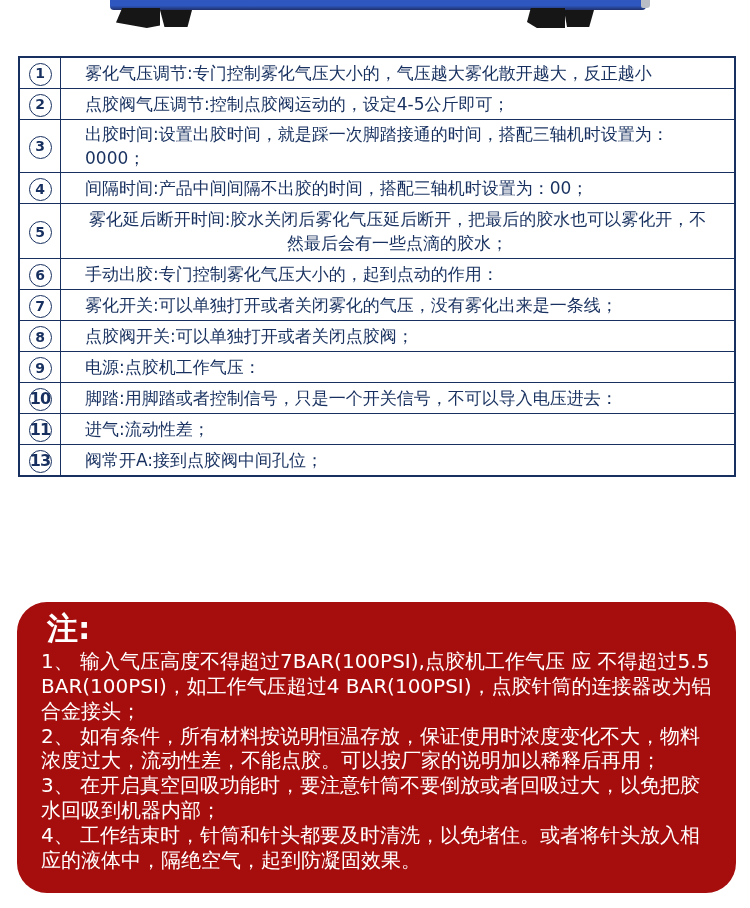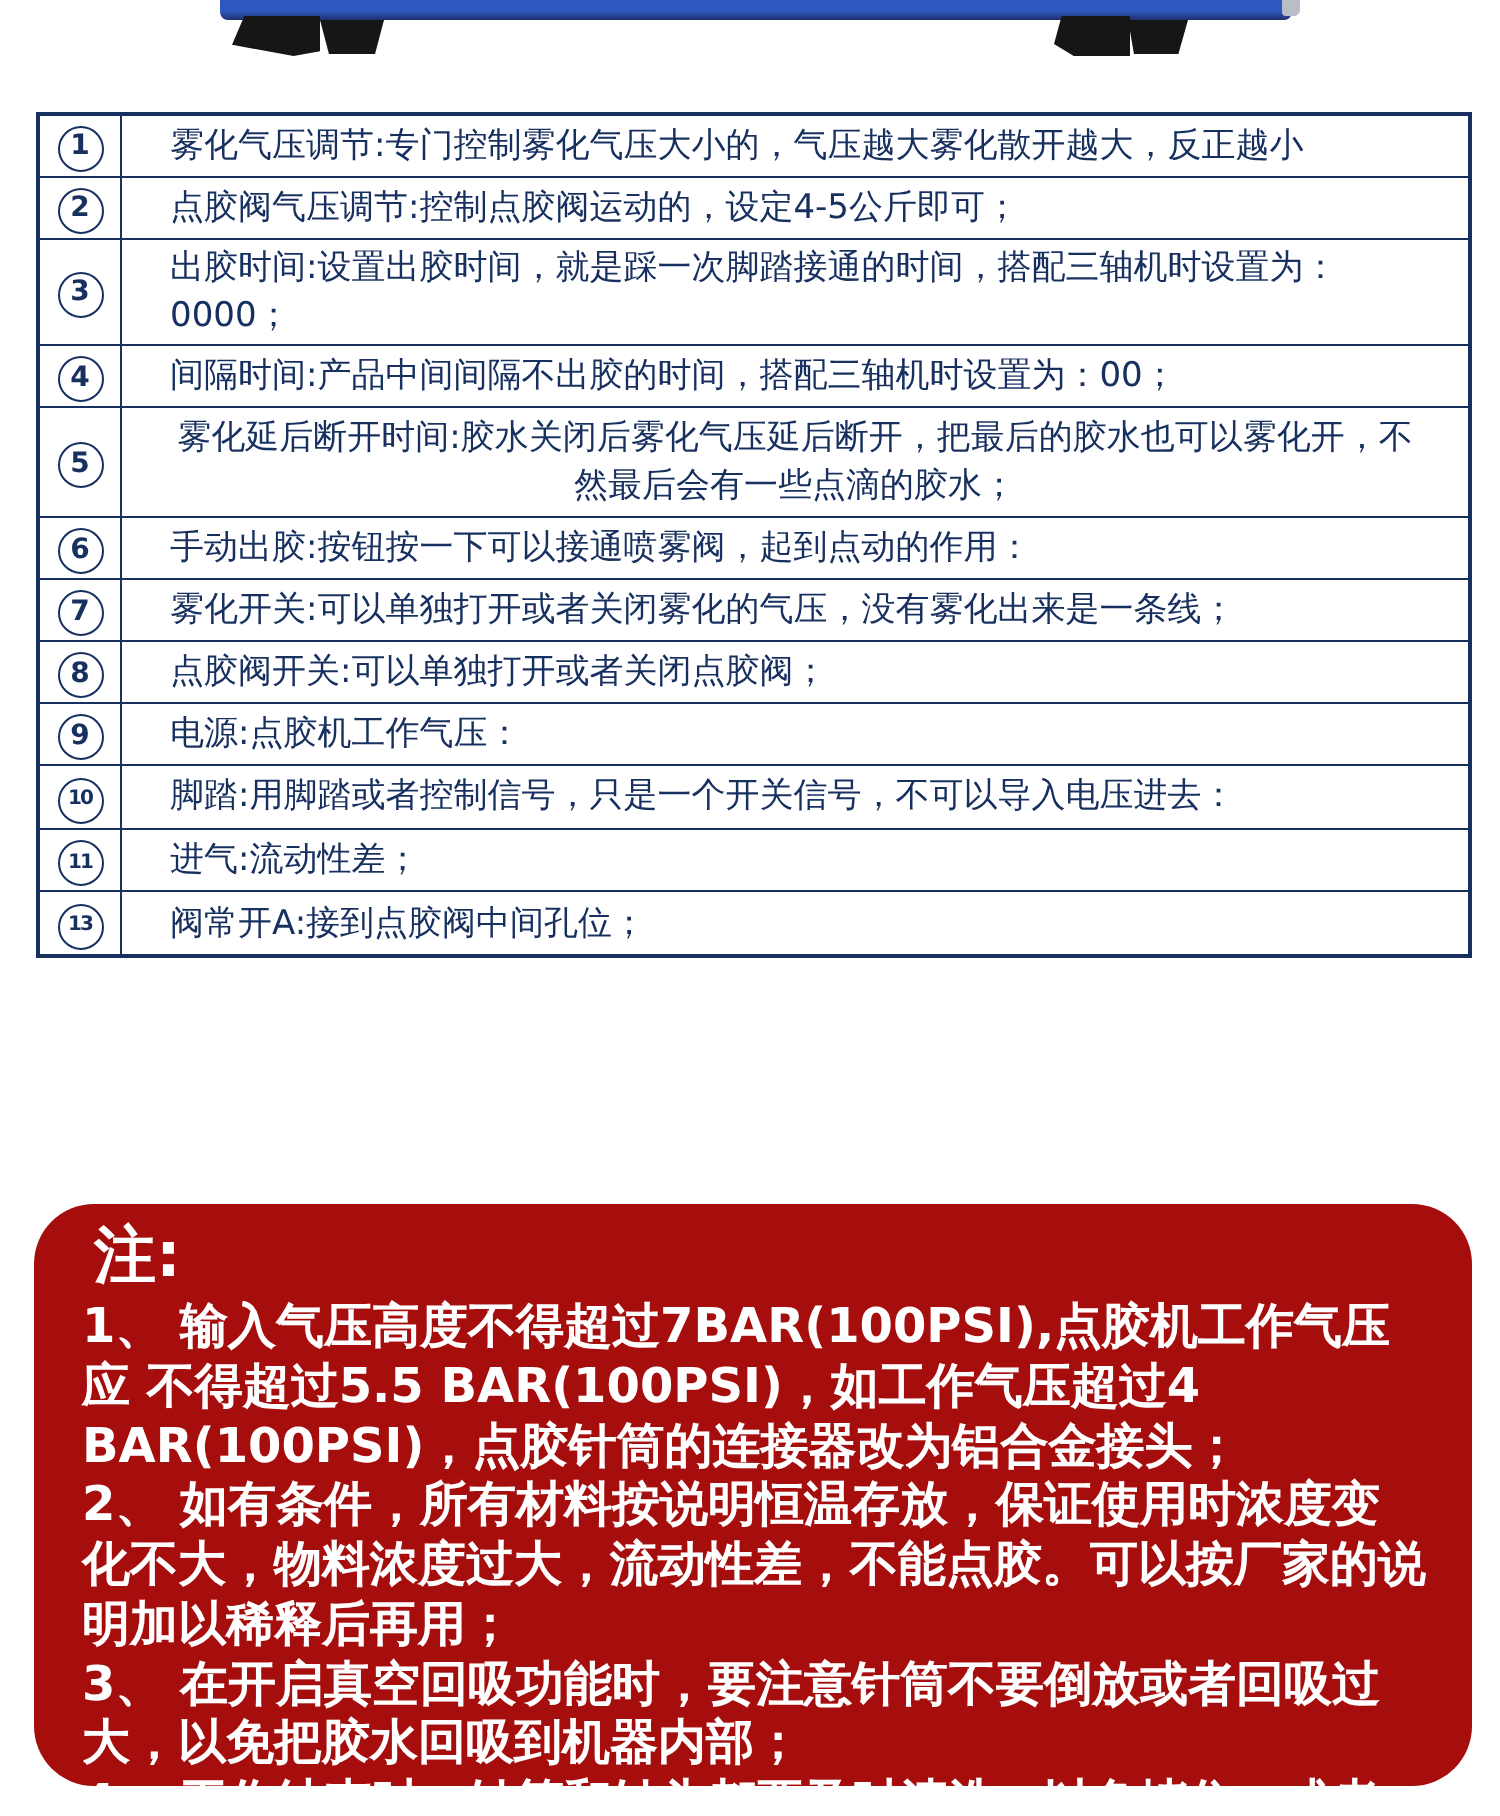--- a/index.html
+++ b/index.html
@@ -34,32 +34,32 @@
   .manual td{border-width:1.6px;}
   .manual{border:2.4px solid var(--c-navy,#17305f);}
   .manual td.c{width:40px;text-align:center;padding:2px 0;}
   .manual td.t{padding:2px 24px;height:26px;}
   .manual tr.tall td.t{height:50px;text-align:center;}
   .circ{
     display:inline-flex;align-items:center;justify-content:center;
     width:23px;height:23px;border:1.8px solid var(--c-navy,#17305f);
     border-radius:50%;font-size:14px;font-weight:600;box-sizing:border-box;
   }
-  .circ.d2{font-size:10px;letter-spacing:-1px;}
+  .circ.d2{font-size:16px;letter-spacing:-1px;}
   
   .notes{
     position:absolute;left:17px;top:602px;width:719px;height:291px;
     background:var(--c-red,#a60d0d);border-radius:30px;box-sizing:border-box;
     padding:6px 22px 0 24px;color:var(--c-white,#ffffff);
   }
   .notes-heading{
     font-size:31px;font-weight:bold;line-height:1.2;margin:2px 0 2px 6px;
   }
   .note{
-    font-size:24px;font-weight:bold;line-height:1.24;margin:0;
+    font-size:20px;font-weight:normal;line-height:1.24;margin:0;
     letter-spacing:0;
   }
 </style>
 </head>
 <body>
 
 <div class="machine">
   <div class="machine-body"></div>
   <div class="foot foot-l1"></div>
   <div class="foot foot-l2"></div>
@@ -84,21 +84,21 @@
     <tr>
       <td class="c"><span class="circ">4</span></td>
       <td class="t">间隔时间:产品中间间隔不出胶的时间，搭配三轴机时设置为：00；</td>
     </tr>
     <tr class="tall">
       <td class="c"><span class="circ">5</span></td>
       <td class="t">雾化延后断开时间:胶水关闭后雾化气压延后断开，把最后的胶水也可以雾化开，不然最后会有一些点滴的胶水；</td>
     </tr>
     <tr>
       <td class="c"><span class="circ">6</span></td>
-      <td class="t">手动出胶:按钮按一下可以接通喷雾阀，起到点动的作用：</td>
+      <td class="t">手动出胶:专门控制雾化气压大小的，起到点动的作用：</td>
     </tr>
     <tr>
       <td class="c"><span class="circ">7</span></td>
       <td class="t">雾化开关:可以单独打开或者关闭雾化的气压，没有雾化出来是一条线；</td>
     </tr>
     <tr>
       <td class="c"><span class="circ">8</span></td>
       <td class="t">点胶阀开关:可以单独打开或者关闭点胶阀；</td>
     </tr>
     <tr>

